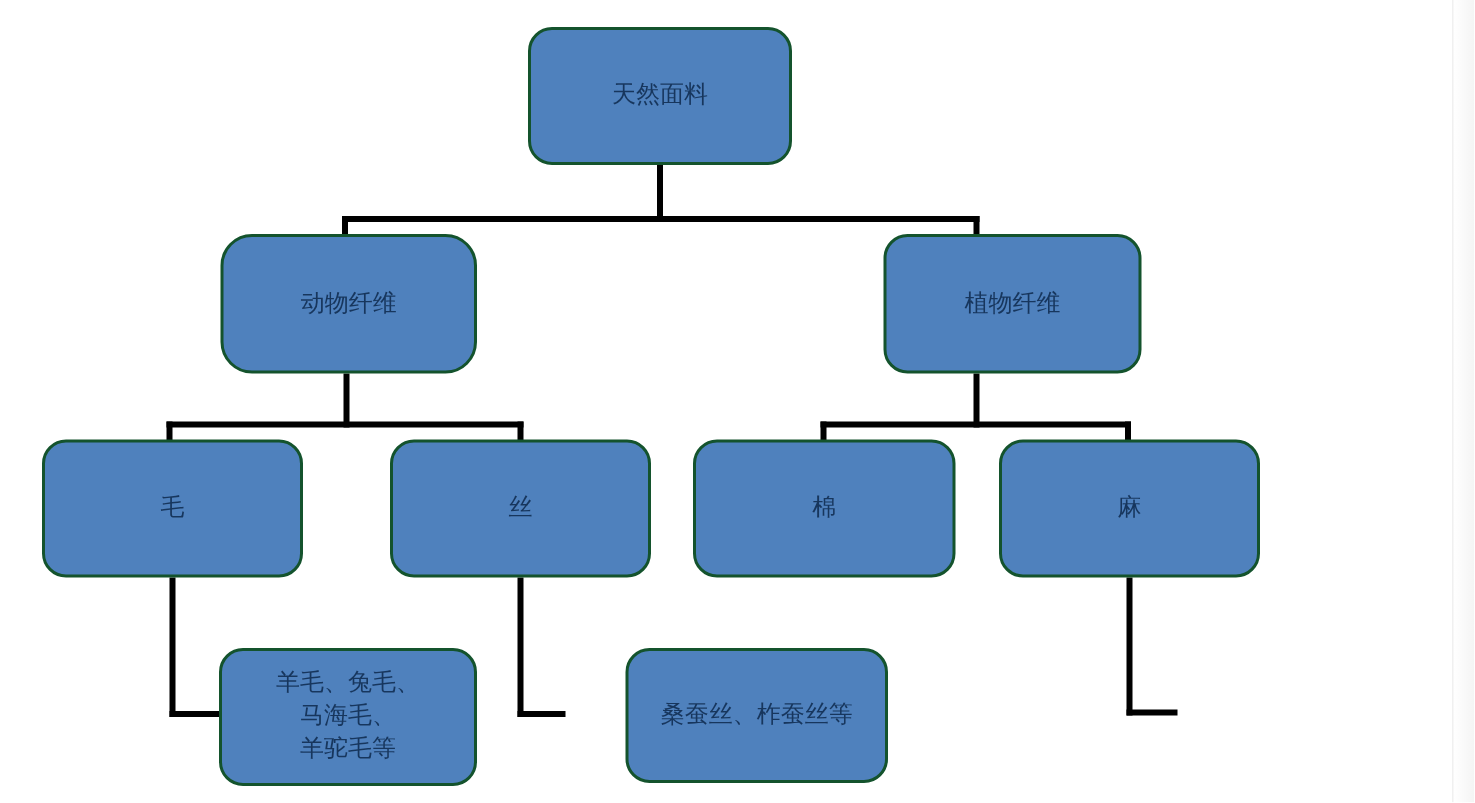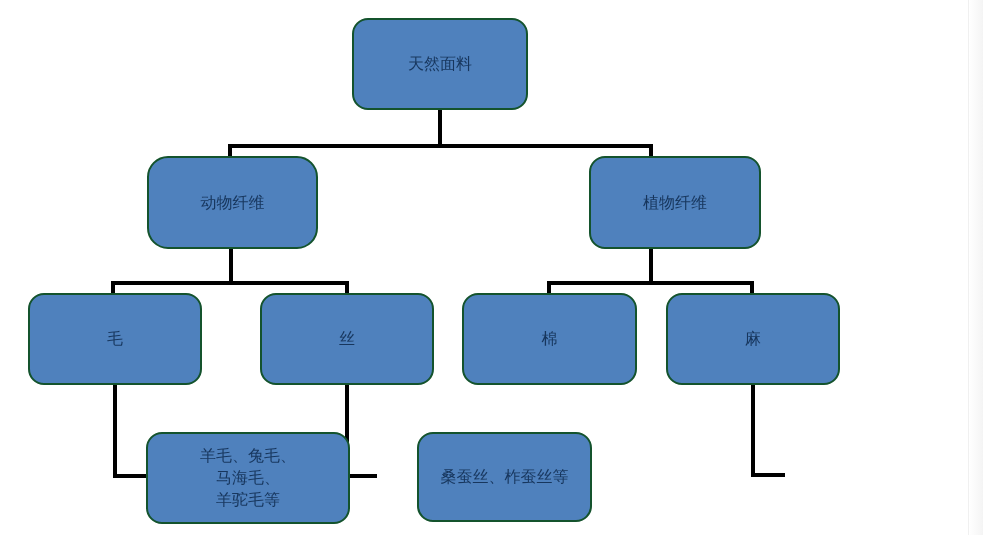--- a/index.html
+++ b/index.html
@@ -86,21 +86,21 @@
   </div>
 
   <div class="node" style="left:462px; top:293px; width:175px; height:92px;">
     <span class="lbl">棉</span>
   </div>
 
   <div class="node" style="left:666px; top:293px; width:174px; height:92px;">
     <span class="lbl">麻</span>
   </div>
 
-  <div class="node" style="left:146px; top:432px; width:204px; height:92px;">
+  <div class="node" style="left:146px; top:432px; width:172px; height:92px;">
     <span class="lbl">羊毛、兔毛、
 马海毛、
 羊驼毛等</span>
   </div>
 
   <div class="node" style="left:375px; top:432px; width:175px; height:90px;margin-left:42px;">
     <span class="lbl">桑蚕丝、柞蚕丝等</span>
   </div>
 
 

